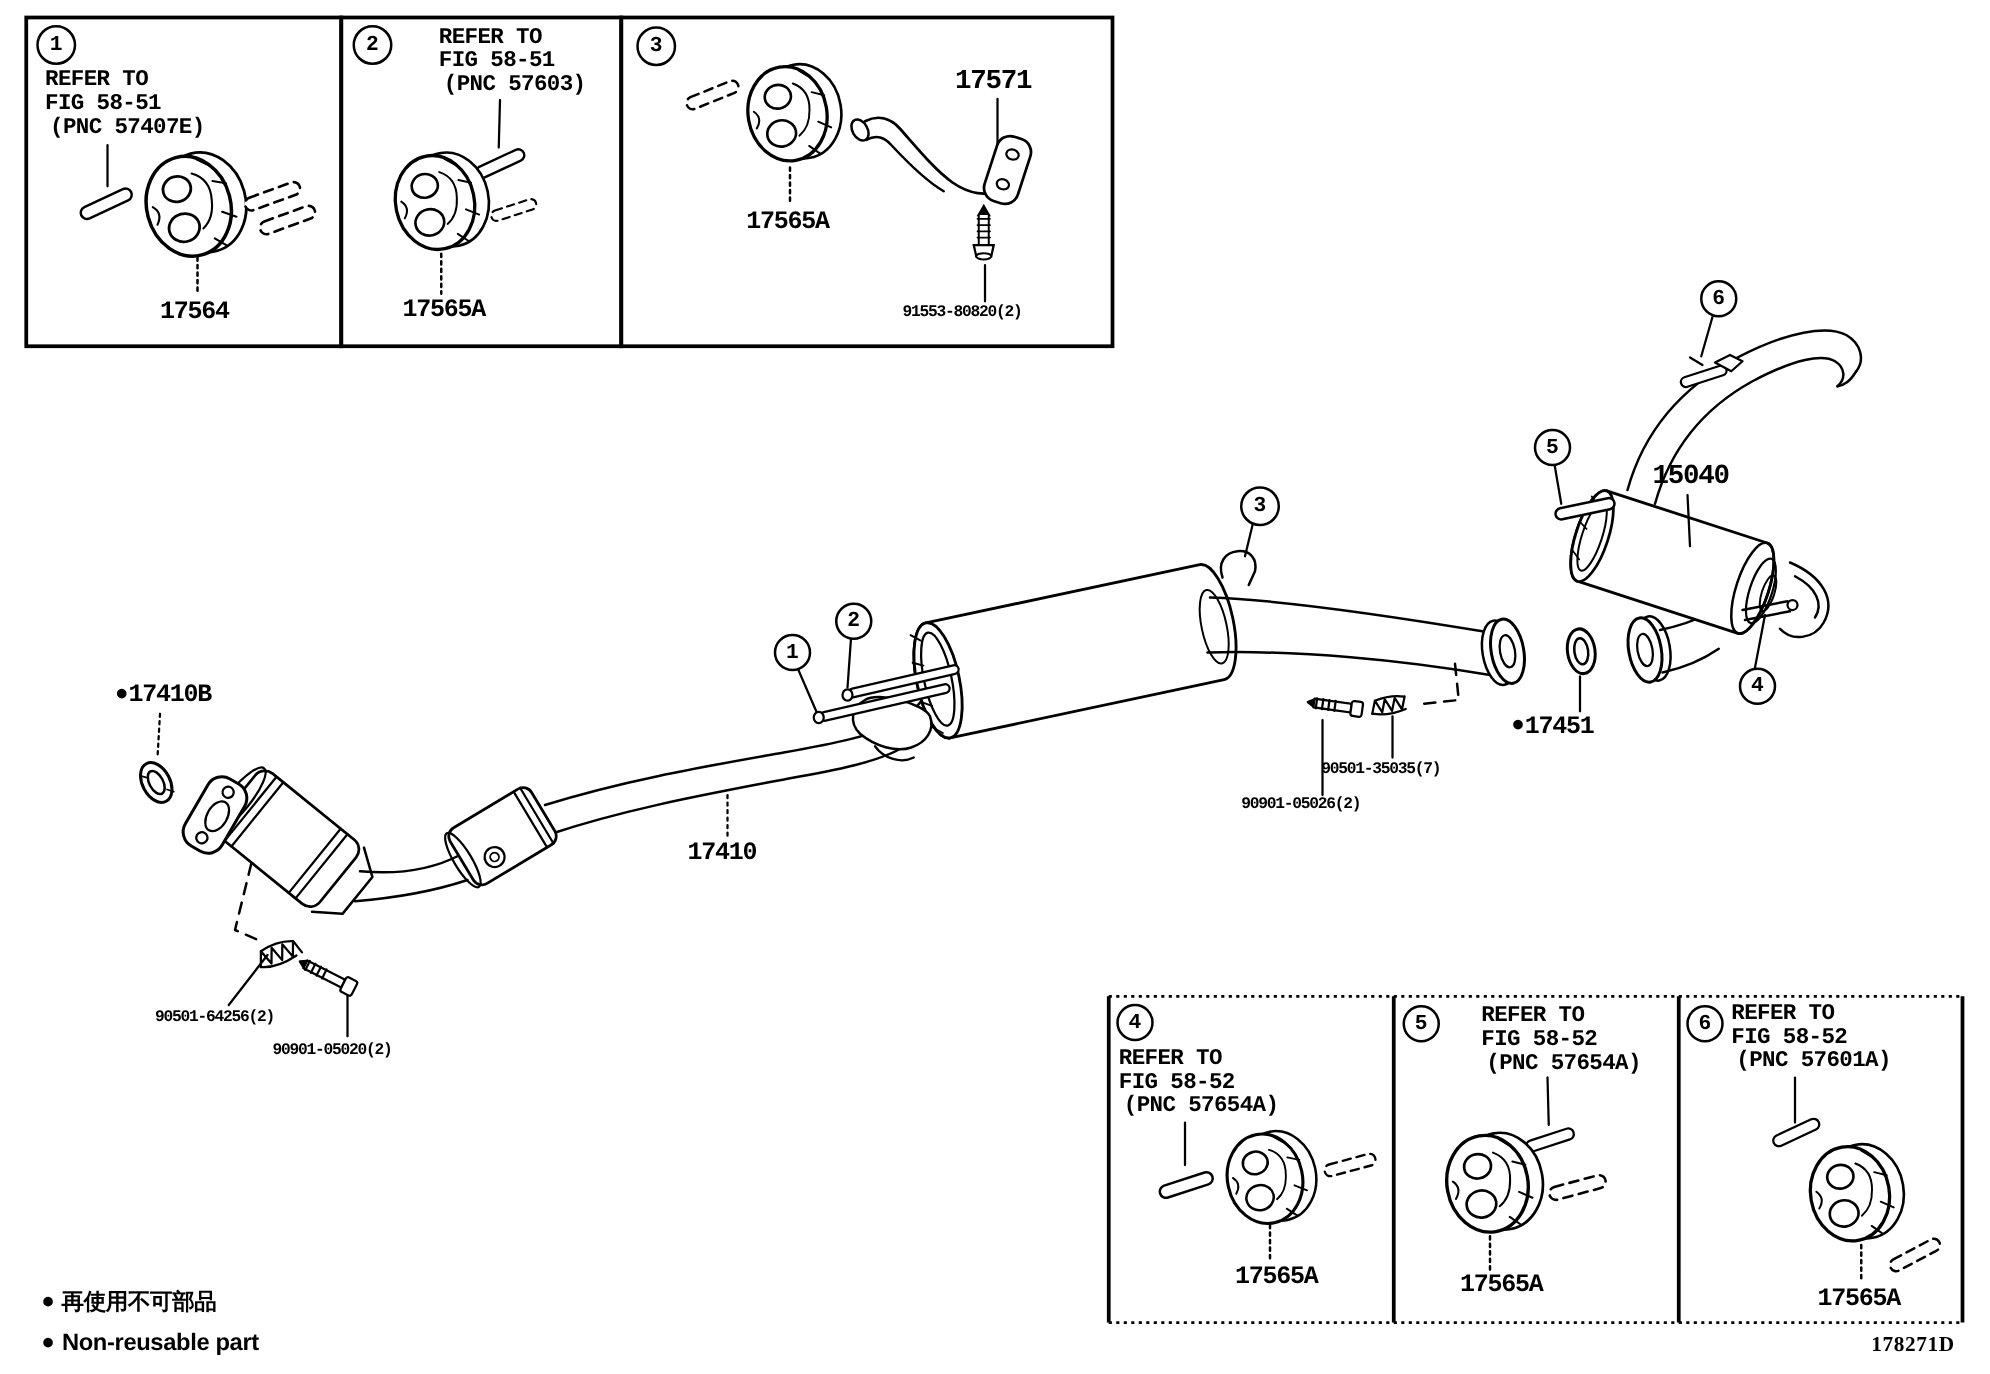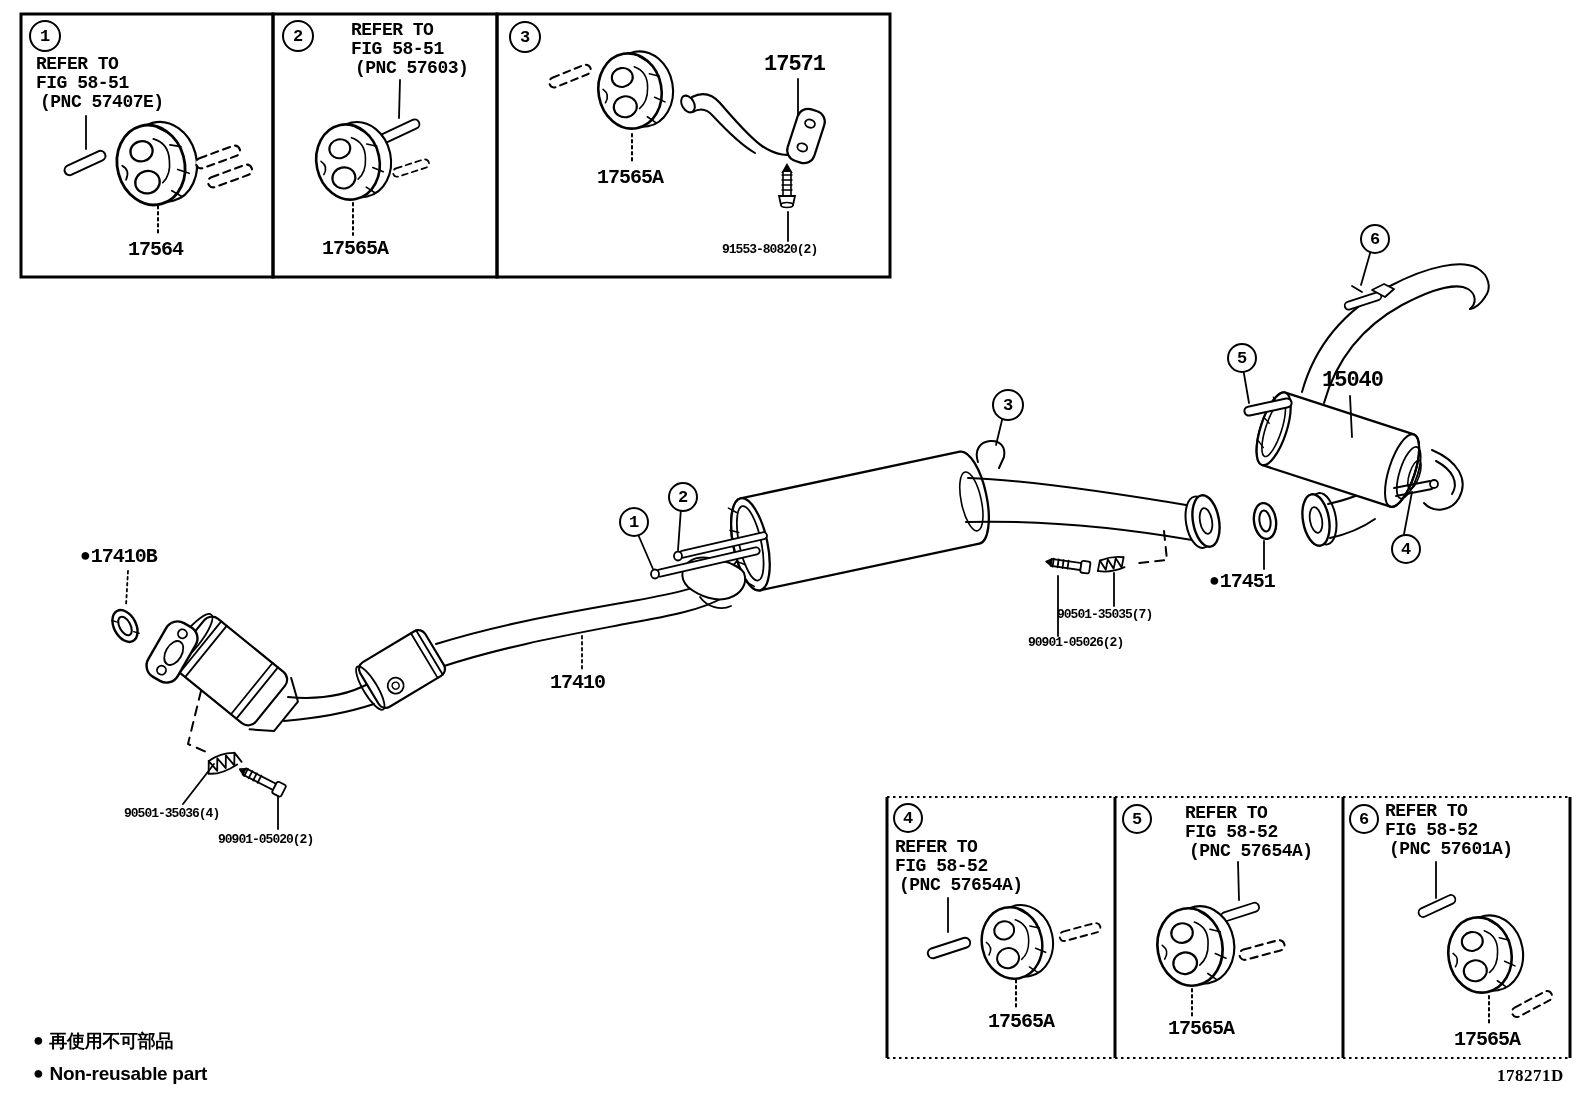--- a/index.html
+++ b/index.html
@@ -314,27 +314,27 @@
   <div>REFER TO</div>
   <div>FIG 58-51</div>
   <div class="indent">(PNC 57603)</div>
 </div>
 <div class="lbl pn-lg" style="left:322px;top:237px;">17565A</div>
 
 <div class="lbl pn-lg" style="left:597px;top:166px;">17565A</div>
 <div class="lbl pn-xl" style="left:764px;top:52px;">17571</div>
 <div class="lbl pn" style="left:722px;top:242px;">91553-80820(2)</div>
 
-<div class="lbl pn-lg" style="left:80px;top:545px;text-align:center;"><span class="bullet">●</span><span>17410B</span></div>
+<div class="lbl pn-lg" style="left:92px;top:545px;text-align:center;"><span class="bullet">●</span><span>17410B</span></div>
 <div class="lbl pn-lg" style="left:550px;top:671px;">17410</div>
-<div class="lbl pn" style="left:124px;top:806px;">90501-35036(4)</div>
+<div class="lbl pn" style="left:124px;top:806px;">90501-64256(2)</div>
 <div class="lbl pn" style="left:218px;top:832px;">90901-05020(2)</div>
 <div class="lbl pn-lg" style="left:1209px;top:570px;"><span class="bullet">●</span><span>17451</span></div>
 <div class="lbl pn" style="left:1057px;top:607px;">90501-35035(7)</div>
-<div class="lbl pn" style="left:1028px;top:635px;">90901-05026(2)</div>
+<div class="lbl pn" style="left:993px;top:635px;">90901-05026(2)</div>
 <div class="lbl pn-xl" style="left:1322px;top:368px;">15040</div>
 
 <div class="lbl ref" style="left:895px;top:838px;">
   <div>REFER TO</div>
   <div>FIG 58-52</div>
   <div class="indent">(PNC 57654A)</div>
 </div>
 <div class="lbl pn-lg" style="left:988px;top:1010px;">17565A</div>
 
 <div class="lbl ref" style="left:1185px;top:804px;">

